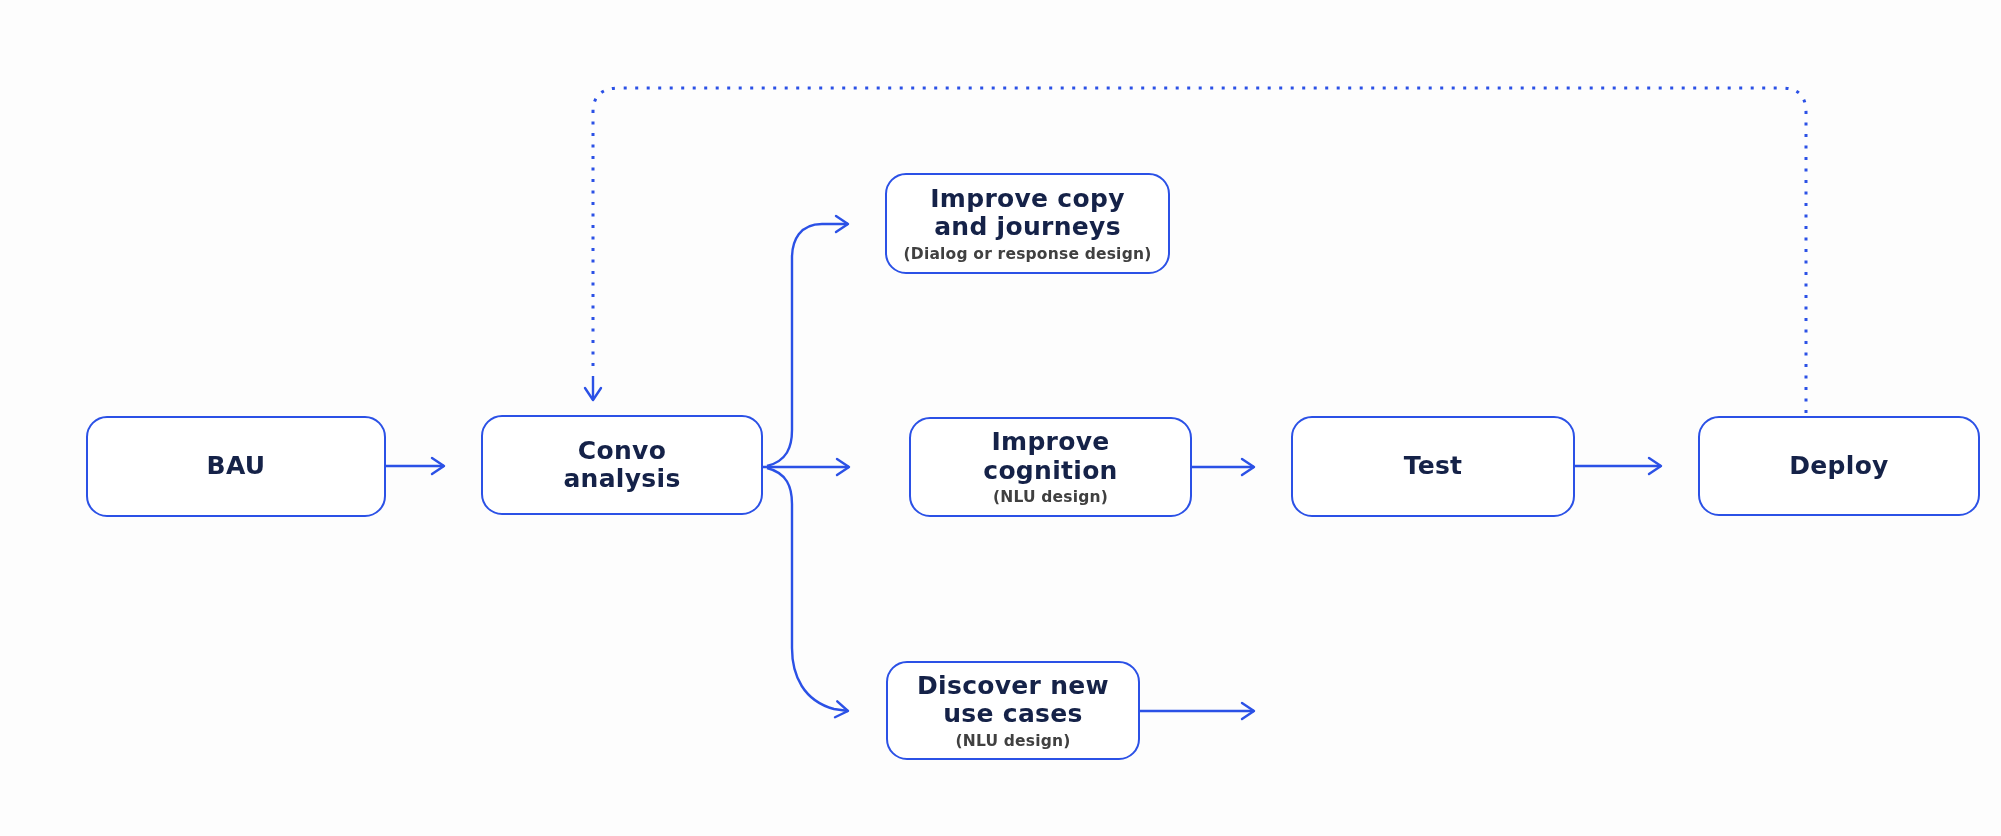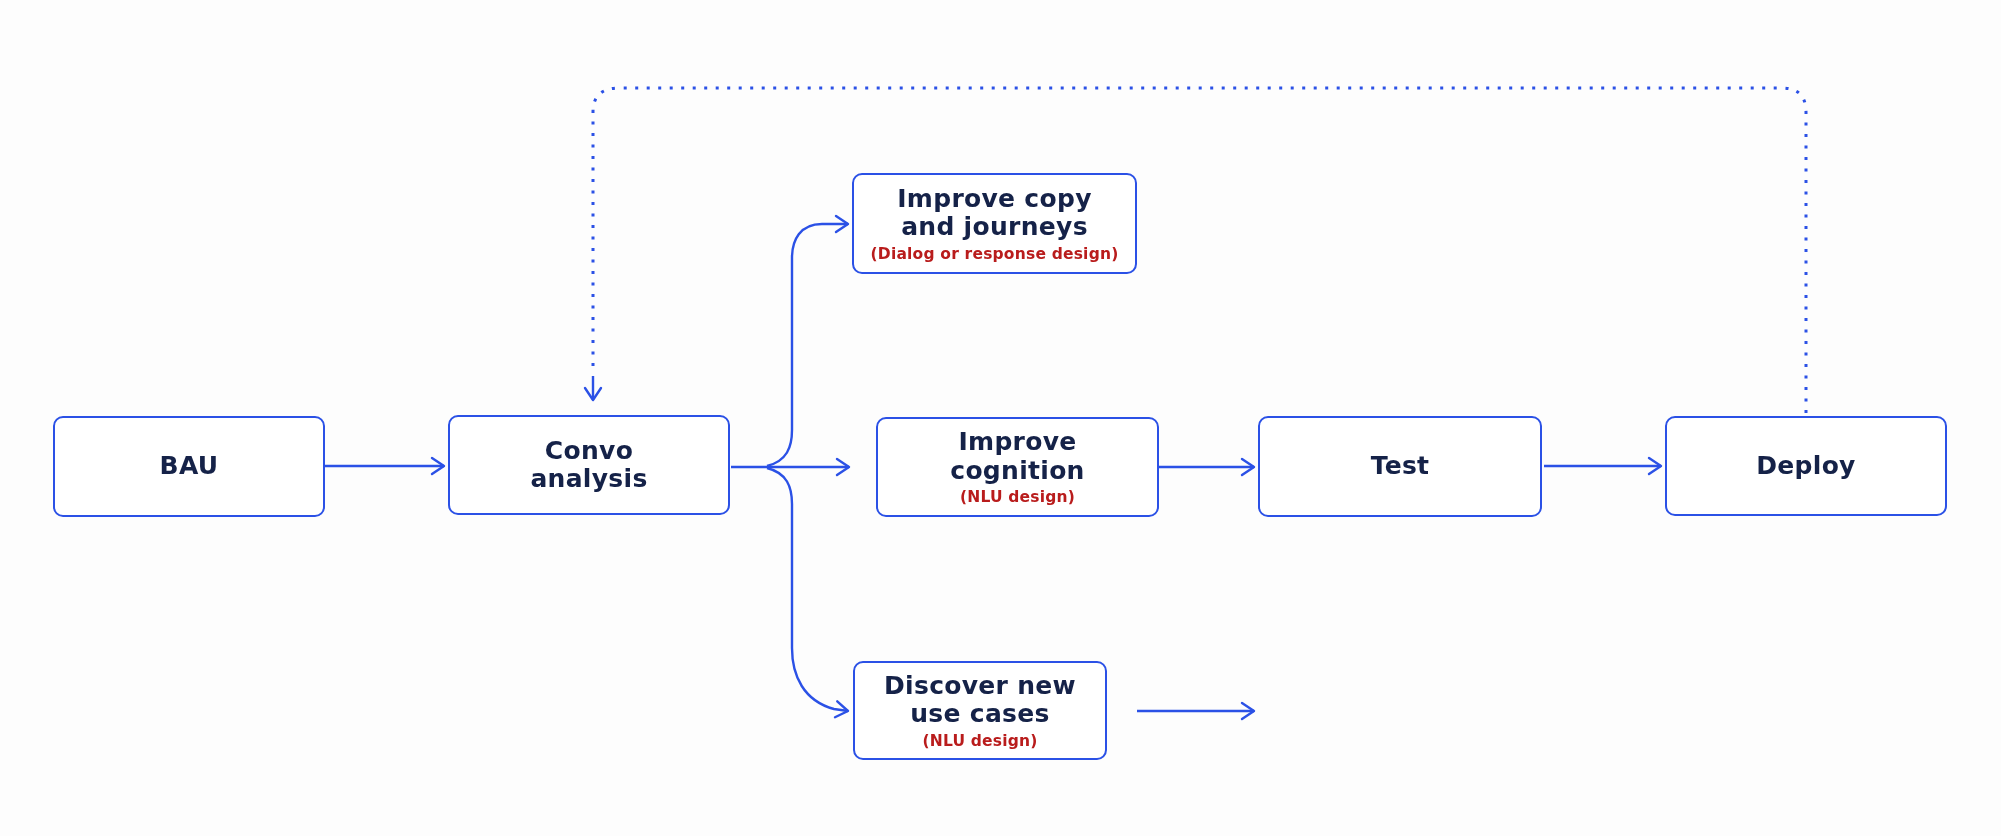--- a/index.html
+++ b/index.html
@@ -15,45 +15,46 @@
     position: absolute;
     inset: 0;
     width: 2001px;
     height: 836px;
   }
   .node {
     position: absolute;
     box-sizing: border-box;
     background: #ffffff;
     border: 2.5px solid #2b51e6;
-    border-radius: 10px;
+    border-radius: 21px;
     display: flex;
     flex-direction: column;
     align-items: center;
     justify-content: center;
     text-align: center;
     padding: 6px 10px;
+    margin-left: 33px;
   }
   .node-label {
     color: #152248;
     font-weight: bold;
     font-size: 25px;
     line-height: 1.14;
     letter-spacing: 0.3px;
     white-space: pre-line;
   }
   .node-sublabel {
-    color: #b91c1c;
+    color: #404040;
     font-weight: bold;
     font-size: 15.5px;
     letter-spacing: 0.2px;
     margin-top: 3px;
     white-space: nowrap;
   }
-  .n-bau      { left: 53px;   top: 416px; width: 272px; height: 101px; }
+  .n-bau      { left: 53px;   top: 416px; width: 300px; height: 101px; }
   .n-convo    { left: 448px;  top: 415px; width: 282px; height: 100px; }
   .n-copy     { left: 852px;  top: 173px; width: 285px; height: 101px; }
   .n-cog      { left: 876px;  top: 417px; width: 283px; height: 100px; }
   .n-test     { left: 1258px; top: 416px; width: 284px; height: 101px; }
   .n-deploy   { left: 1665px; top: 416px; width: 282px; height: 100px; }
   .n-discover { left: 853px;  top: 661px; width: 254px; height: 99px;  }
   .n-groom    { left: 1258px; top: 661px; width: 282px; height: 97px;  }
 </style>
 </head>
 <body>

